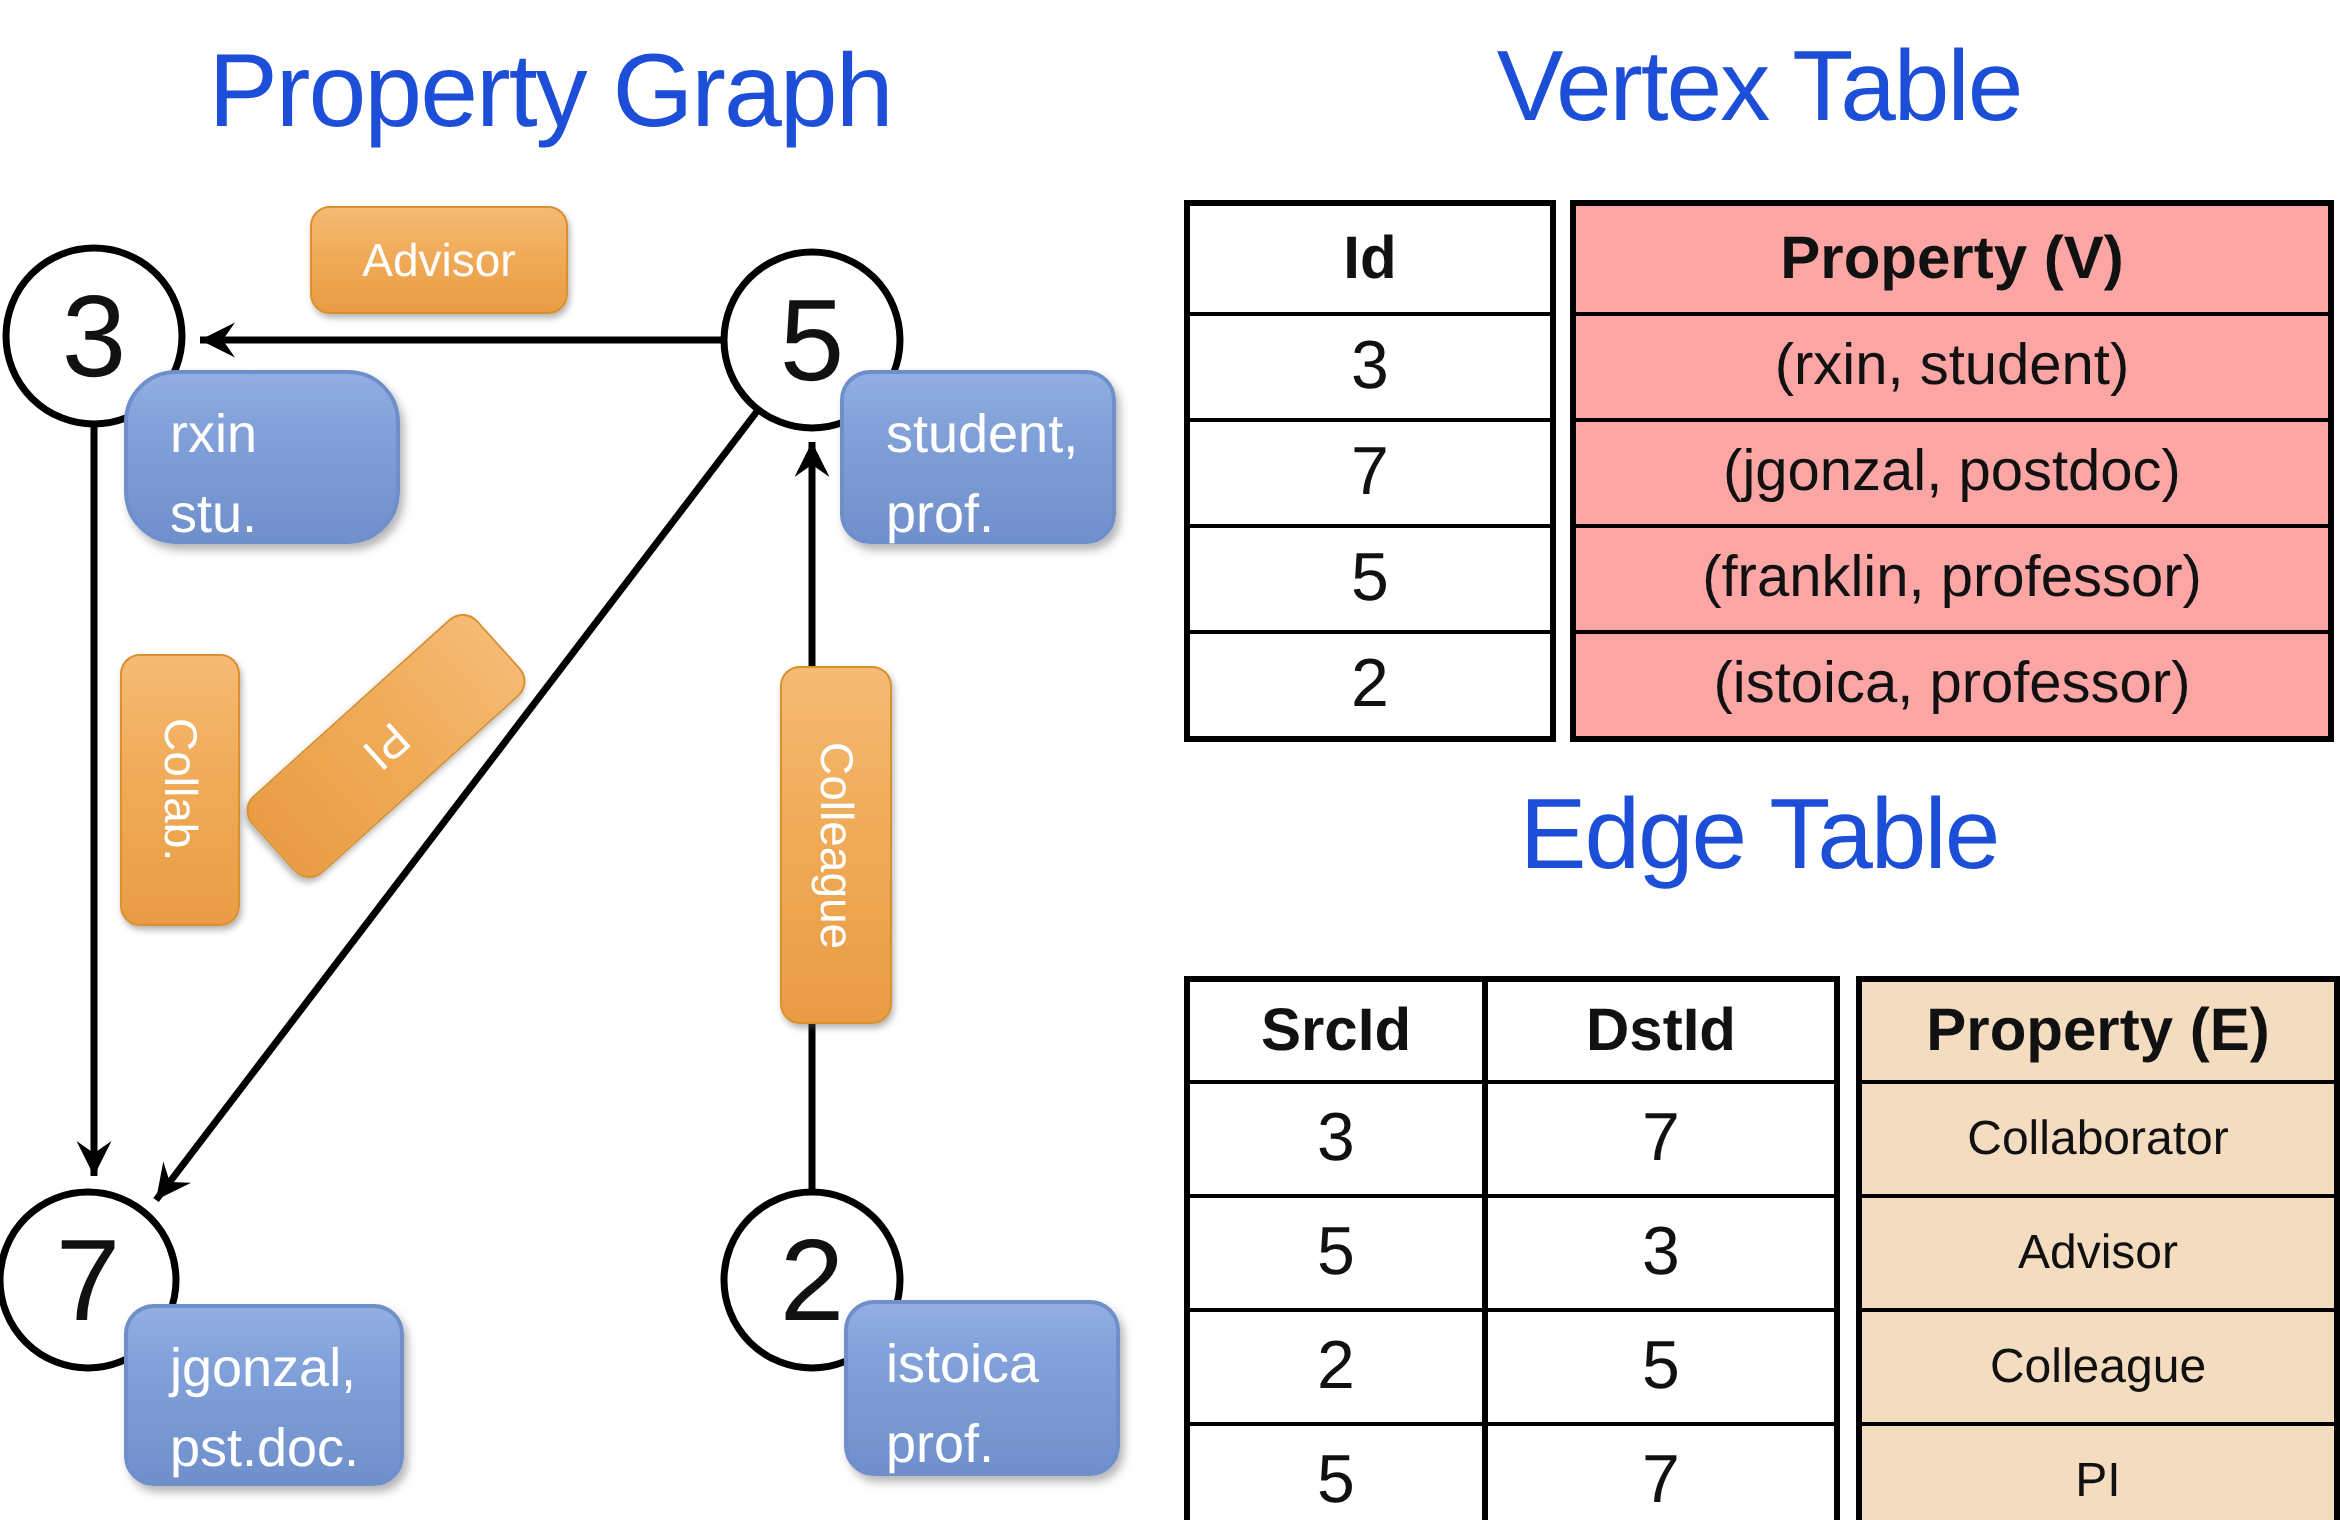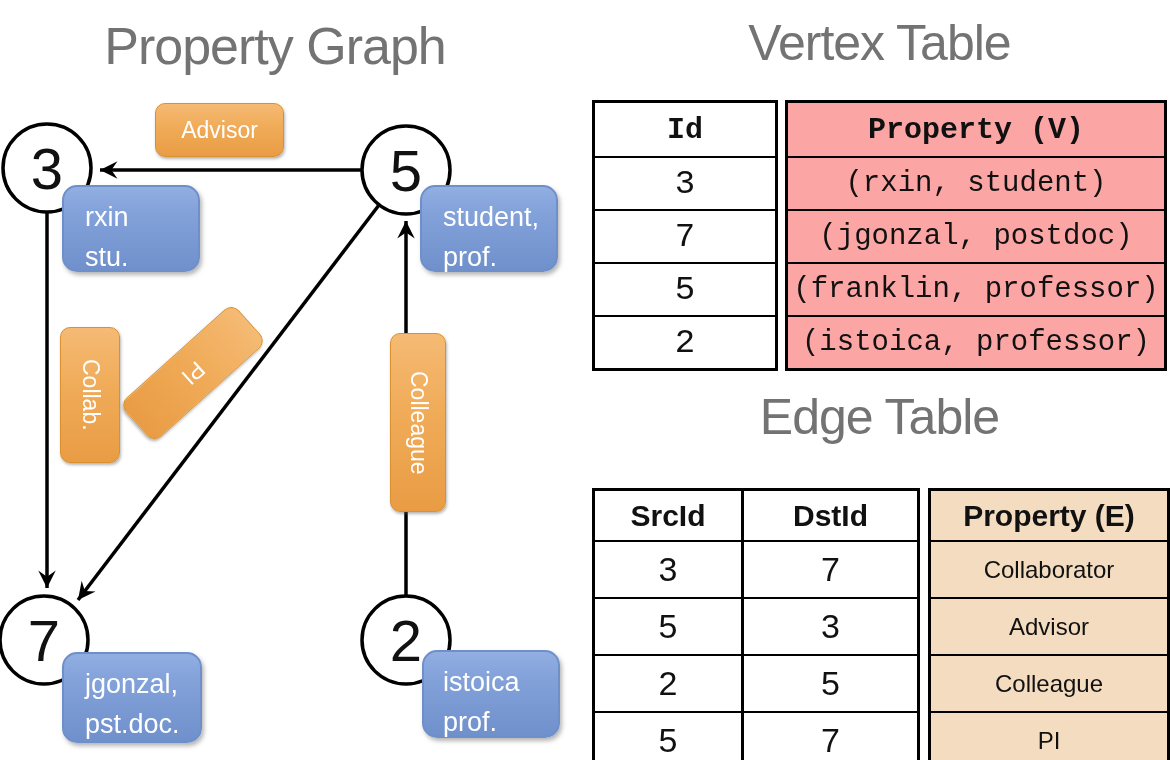--- a/index.html
+++ b/index.html
@@ -5,21 +5,21 @@
   html,body{margin:0;padding:0;}
   body{
     width:1170px;height:760px;position:relative;overflow:hidden;
     background:#ffffff;
     font-family:"Liberation Sans", sans-serif;
     color:#111;
   }
   .abs{position:absolute;}
   .title{
     font-weight:300;font-size:52px;letter-spacing:-1px;
-    text-align:center;color:#737373;white-space:nowrap;
+    text-align:center;color:#1d4ed8;white-space:nowrap;
   }
   
   #graph-svg{position:absolute;left:0;top:0;}
   .node-num{
     position:absolute;width:88px;height:88px;
     display:flex;align-items:center;justify-content:center;
     font-size:58px;font-weight:300;color:#111;
   }
   .edge-label{
     position:absolute;
@@ -39,21 +39,21 @@
     box-shadow:2px 3px 4px rgba(110,110,110,.5);
   }
   
   .tcol{background:#fff;border:3px solid #000;box-sizing:border-box;}
   .tcol .cell{
     display:flex;align-items:center;justify-content:center;
     box-sizing:border-box;text-align:center;
   }
   .tcol .cell + .cell{border-top:2px solid #000;}
   .cell.hdr{font-weight:700;}
-  .vt .cell{height:53px;font-size:34px;font-weight:300;font-family:Liberation Mono, monospace;}
+  .vt .cell{height:53px;font-size:34px;font-weight:300;}
   .vt .cell.hdr{font-size:30px;font-weight:700;}
   .vt-prop{background:#fca5a5;}
   .vt-prop .cell{font-size:29px;}
   .et .cell{height:57px;font-size:34px;font-weight:300;}
   .et .cell.hdr{height:49px;font-size:30px;font-weight:700;}
   .et-left{display:flex;border:3px solid #000;box-sizing:border-box;background:#fff;}
   .et-left .col{flex:none;}
   .et-left .col + .col{border-left:3px solid #000;}
   .et-left .col .cell{display:flex;align-items:center;justify-content:center;box-sizing:border-box;}
   .et-left .col .cell + .cell{border-top:2px solid #000;}
@@ -84,21 +84,21 @@
 <div class="node-num" style="left:3px;top:124px;">3</div>
 <div class="node-num" style="left:362px;top:126px;">5</div>
 <div class="node-num" style="left:0px;top:596px;">7</div>
 <div class="node-num" style="left:362px;top:596px;">2</div>
 
 <div class="edge-label" style="left:155px;top:103px;width:127px;height:52px;">Advisor</div>
 <div class="edge-label vert" style="left:60px;top:327px;width:58px;height:134px;">Collab.</div>
 <div class="edge-label vert" style="left:167px;top:297px;width:50px;height:150px;transform:rotate(48deg);">PI</div>
 <div class="edge-label vert" style="left:390px;top:333px;width:54px;height:177px;">Colleague</div>
 
-<div class="vertex-box" style="left:62px;top:185px;width:138px;height:87px;">
+<div class="vertex-box" style="left:62px;top:185px;width:138px;height:87px;border-radius:26px;">
   <div>rxin</div>
   <div>stu.</div>
 </div>
 <div class="vertex-box" style="left:420px;top:185px;width:138px;height:87px;">
   <div>student,</div>
   <div>prof.</div>
 </div>
 <div class="vertex-box" style="left:62px;top:652px;width:140px;height:91px;">
   <div>jgonzal,</div>
   <div>pst.doc.</div>

